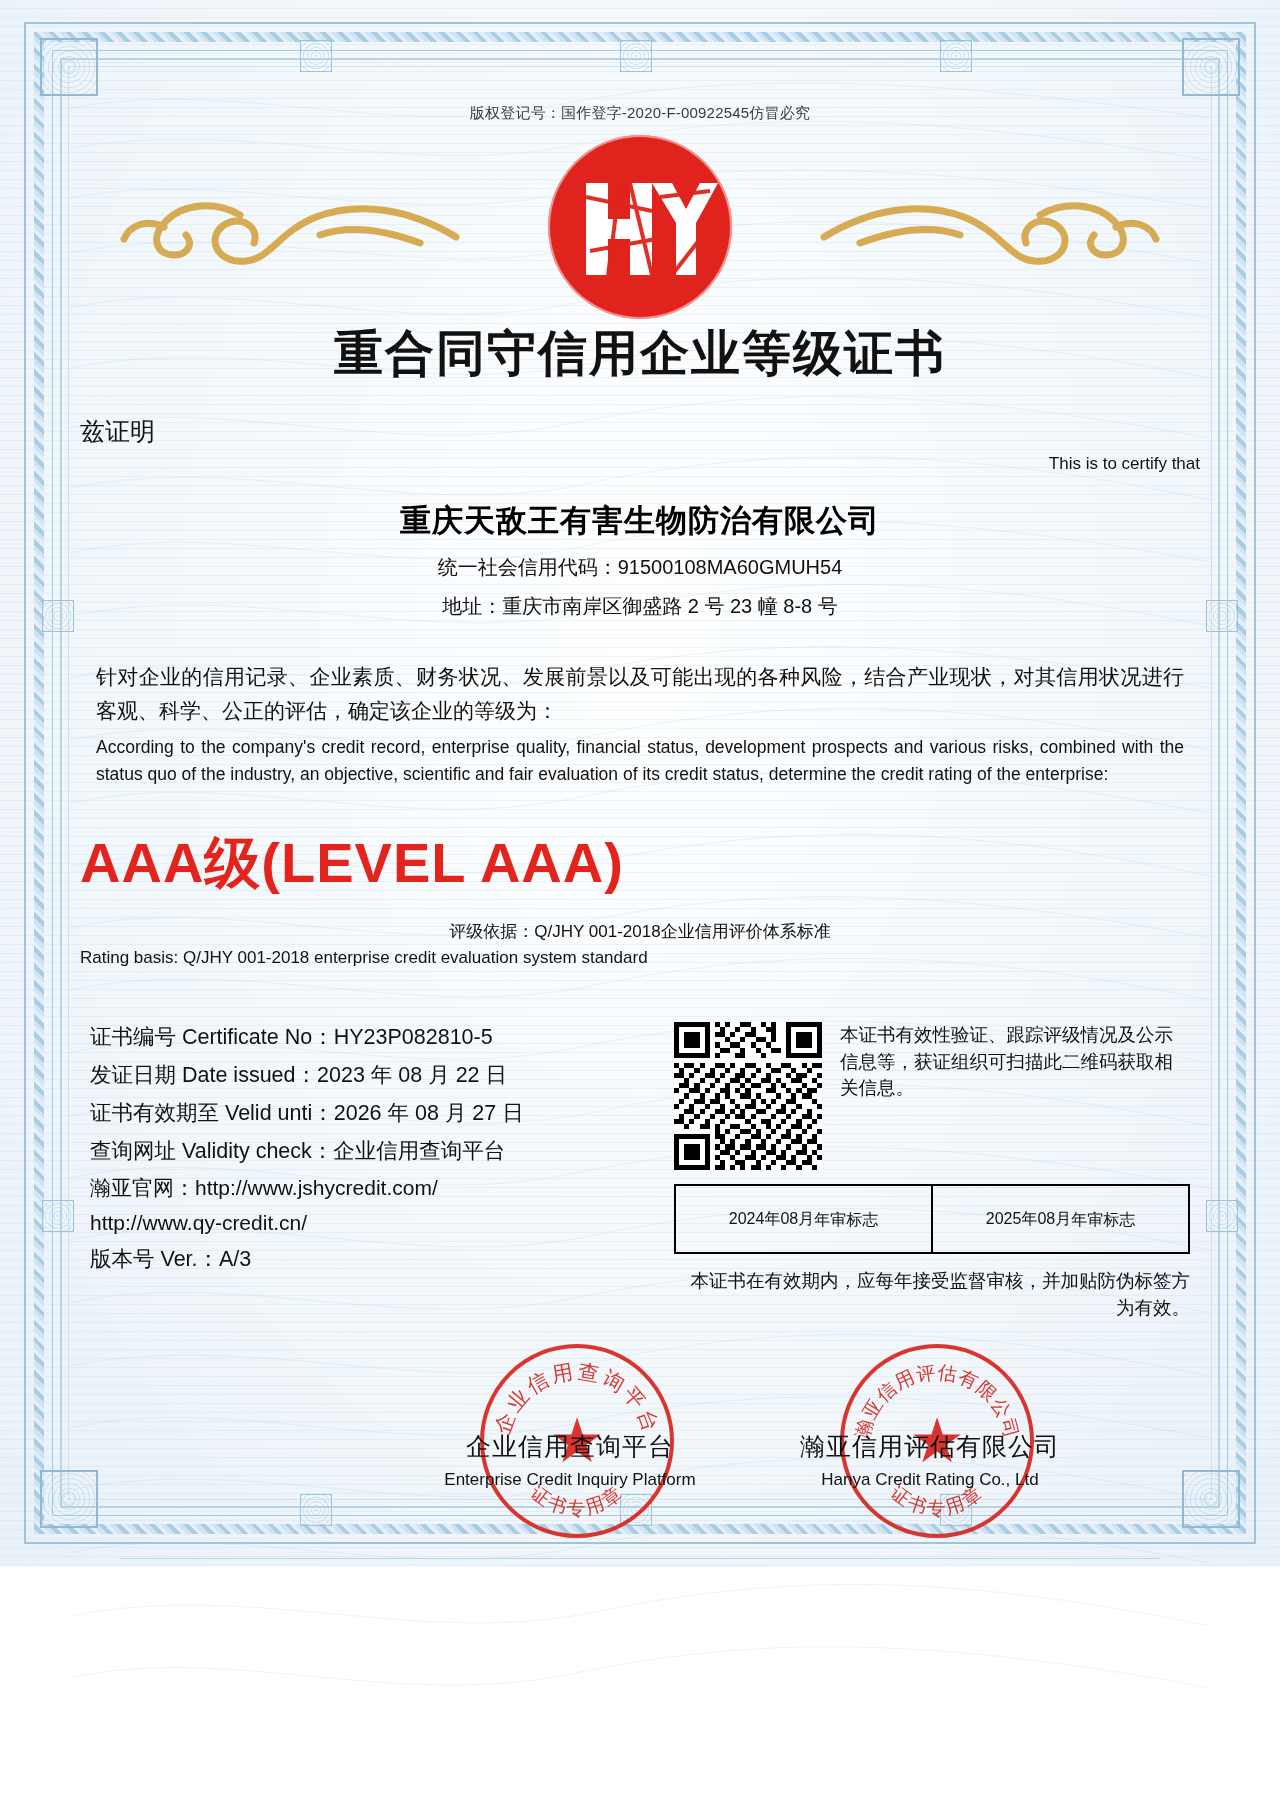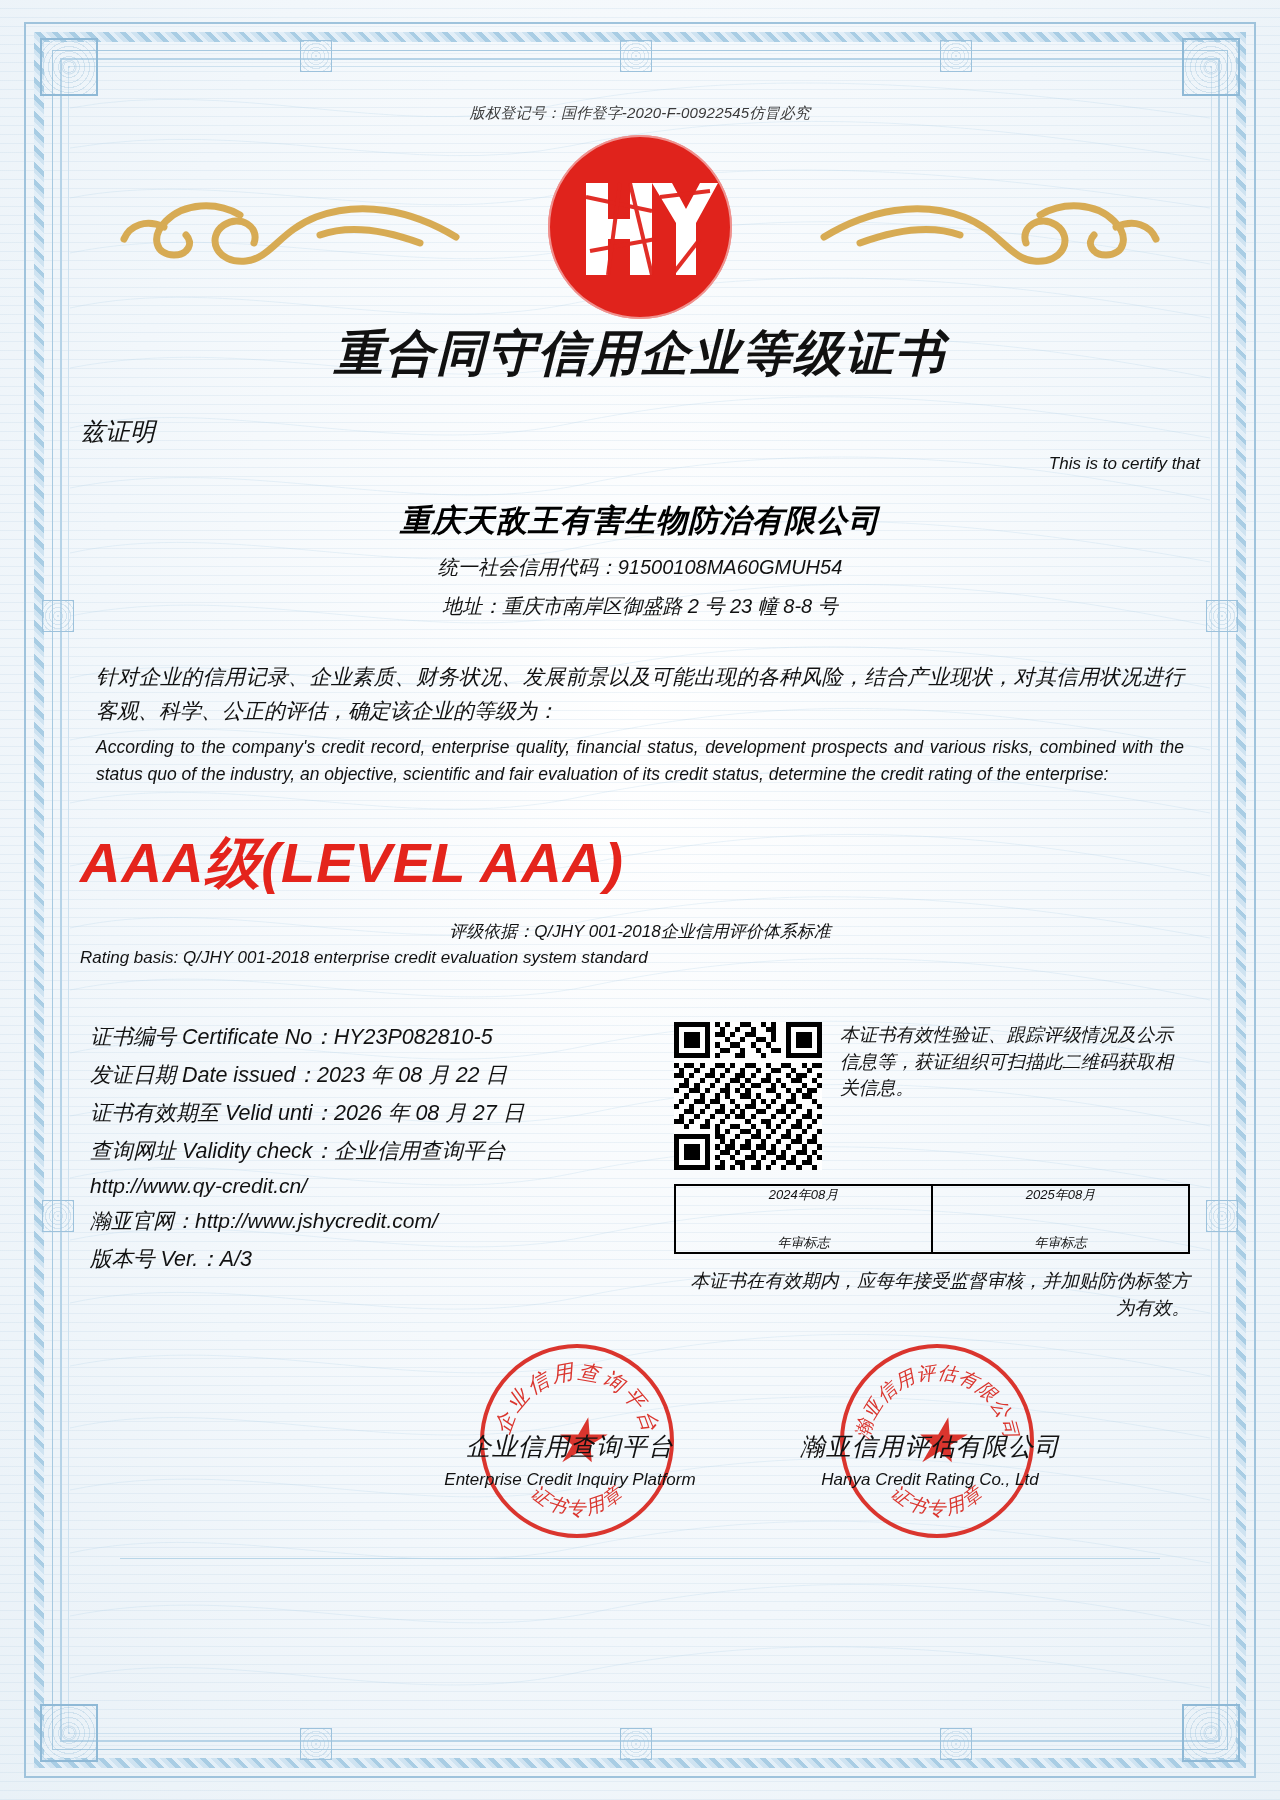--- a/index.html
+++ b/index.html
@@ -4,25 +4,24 @@
 <style>
   html, body { margin:0; padding:0; }
   body {
     width:1280px; height:1800px;
     font-family:"Liberation Sans", sans-serif;
     background:#ffffff;
     overflow:hidden;
   }
   .page {
     position:relative;
-    width:1280px; height:1800px;
+    width:1280px; height:1566px;
     background:
       repeating-linear-gradient(0deg, rgba(180,205,225,0.22) 0px, rgba(180,205,225,0.22) 1px, rgba(255,255,255,0) 1px, rgba(255,255,255,0) 9px),
       radial-gradient(ellipse at 50% 40%, #ffffff 0%, #f2f7fb 60%, #e9f1f7 100%);
-    font-style: italic;
   }
   
   .frame-outer {
     position:absolute; left:24px; top:22px; right:24px; bottom:22px;
     border:2px solid #9fc3dc;
   }
   .frame-band {
     position:absolute; left:34px; top:32px; right:34px; bottom:32px;
     border:10px solid transparent;
     border-image: repeating-linear-gradient(45deg,
@@ -163,22 +162,22 @@
   }
   .qr-note {
     margin-left:18px;
     font-size:18.5px; line-height:1.42; color:#111;
   }
   .stamp-boxes {
     display:flex; margin-top:14px; gap:0;
   }
   .stamp-box {
     flex:1; border:2px solid #000; height:66px;
-    display:flex; flex-direction:column; align-items:center; justify-content:space-between;
-    font-size:13px; color:#111;
+    display:flex; align-items:center; justify-content:center;
+    font-size:16px; color:#111;
   }
   .stamp-box + .stamp-box { border-left:none; }
   .stamp-box .l2 { margin-top:3px; }
   .note-bottom {
     margin-top:14px; font-size:18.5px; line-height:1.45; color:#111; text-align:right;
   }
 
   .seals {
     position:relative;
     height:210px;
@@ -341,22 +340,22 @@
     <div class="level">AAA级(LEVEL AAA)</div>
     <div class="basis-cn">评级依据：Q/JHY 001-2018企业信用评价体系标准</div>
     <div class="basis-en">Rating basis: Q/JHY 001-2018 enterprise credit evaluation system standard</div>
 
     <div class="lower">
       <div class="lower-left">
         <div class="info-line">证书编号 Certificate No：HY23P082810-5</div>
         <div class="info-line">发证日期 Date issued：2023 年 08 月 22 日</div>
         <div class="info-line">证书有效期至 Velid unti：2026 年 08 月 27 日</div>
         <div class="info-line">查询网址 Validity check：企业信用查询平台</div>
+        <div class="info-line url">瀚亚官网：http://www.jshycredit.com/</div>
         <div class="info-line url">http://www.qy-credit.cn/</div>
-        <div class="info-line url">瀚亚官网：http://www.jshycredit.com/</div>
         <div class="info-line">版本号 Ver.：A/3</div>
       </div>
 
       <div class="lower-right">
         <div class="qr-row">
           <div class="qr">
             <svg viewBox="0 0 29 29" width="148" height="148" shape-rendering="crispEdges">
               <rect width="29" height="29" fill="#ffffff"></rect>
               <g fill="#000000">
                 <rect x="0" y="0" width="7" height="1"></rect>

